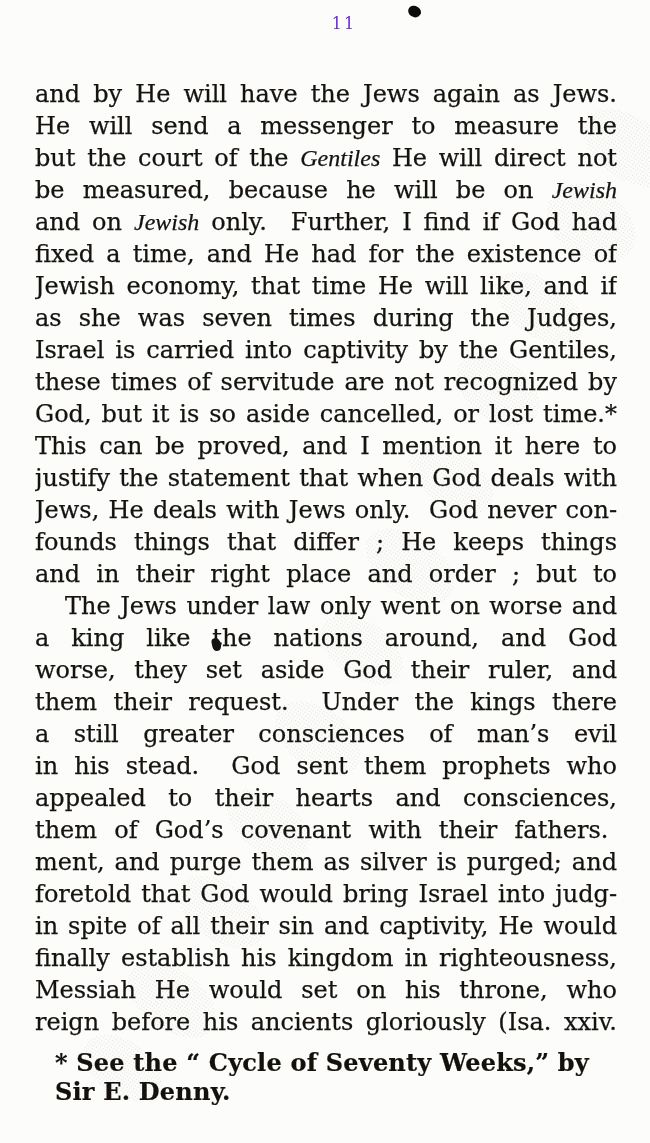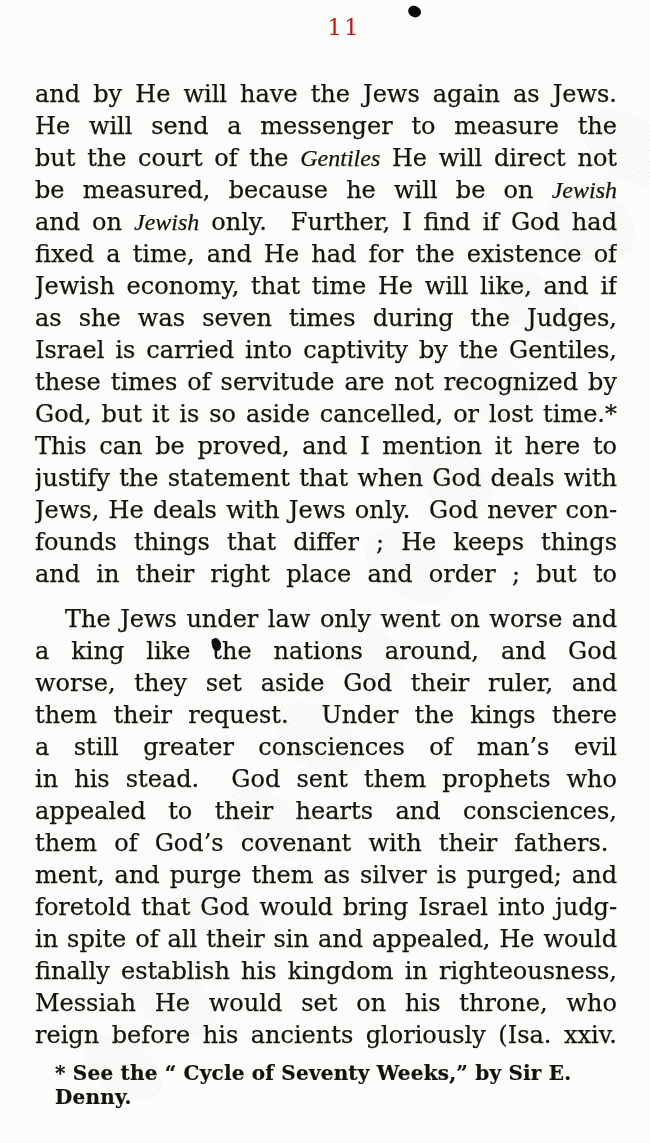--- a/index.html
+++ b/index.html
@@ -22,48 +22,48 @@
     position:absolute;border-radius:50%;
     background-image:radial-gradient(rgba(105,105,105,.55) .8px, rgba(0,0,0,0) 1px);
     background-size:3px 3px;
     opacity:.34;
     transform:rotate(-55deg);
   }
   .folio{position:relative;height:46px;padding-top:12px;}
   .page-number{
     position:absolute;left:0;right:0;top:14px;
     text-align:center;padding-left:38px;
-    font-size:23px;letter-spacing:2px;color:#b91c1c;
+    font-size:16px;letter-spacing:2px;color:#6d28d9;
   }
   .ink-dot{
     position:absolute;left:408px;top:6px;width:13px;height:11px;
     background:#0d0b09;border-radius:54% 46% 50% 50%;
     transform:rotate(32deg);
   }
   .body-text{
     position:relative;
     margin:20px 33px 0 35px;   
     font-size:24px;
     -webkit-text-stroke:0.25px #16130f;
   }
   .line{
     line-height:32px;height:32px;overflow:hidden;
     text-align:justify;text-align-last:justify;
     word-spacing:1px;
   }
   .line i{font-style:italic;font-family:Liberation Serif, serif;}
-  .line.indent{padding-left:30px;margin-top:13px;}
+  .line.indent{padding-left:30px;}
   .ink-blot{
     position:absolute;left:212px;top:638px;width:9px;height:13px;
     background:#141210;border-radius:40% 60% 55% 45%;
     transform:rotate(-12deg);
   }
   .footnote{
     margin:10px 33px 0 55px;
-    font-size:20px;font-weight:700;
+    font-size:24px;font-weight:700;
     letter-spacing:.2px;
     color:#14110d;
     -webkit-text-stroke:0.2px #14110d;
   }
 </style>
 </head>
 <body>
 
 <div class="page">
 
@@ -107,21 +107,21 @@
       <div class="line indent"><span>The Jews under law only went on worse and</span></div>
       <div class="line"><span>a king like the nations around, and God granted</span></div>
       <div class="line"><span>worse, they set aside God their ruler, and desired</span></div>
       <div class="line"><span>them their request.&nbsp; Under the kings there was</span></div>
       <div class="line"><span>a still greater consciences of man’s evil nature.</span></div>
       <div class="line"><span>in his stead.&nbsp; God sent them prophets who</span></div>
       <div class="line"><span>appealed to their hearts and consciences, telling</span></div>
       <div class="line"><span>them of God’s covenant with their fathers.&nbsp; They</span></div>
       <div class="line"><span>ment, and purge them as silver is purged; and that</span></div>
       <div class="line"><span>foretold that God would bring Israel into judg-</span></div>
-      <div class="line"><span>in spite of all their sin and appealed, He would</span></div>
+      <div class="line"><span>in spite of all their sin and captivity, He would</span></div>
       <div class="line"><span>finally establish his kingdom in righteousness, the</span></div>
       <div class="line"><span>Messiah He would set on his throne, who should</span></div>
       <div class="line"><span>reign before his ancients gloriously (Isa. xxiv. 23).</span></div>
     </div>
 
   <div class="ink-blot"></div>
 
   <div class="footnote">* See the “ Cycle of Seventy Weeks,” by Sir E. Denny.</div>
 
 </div>

